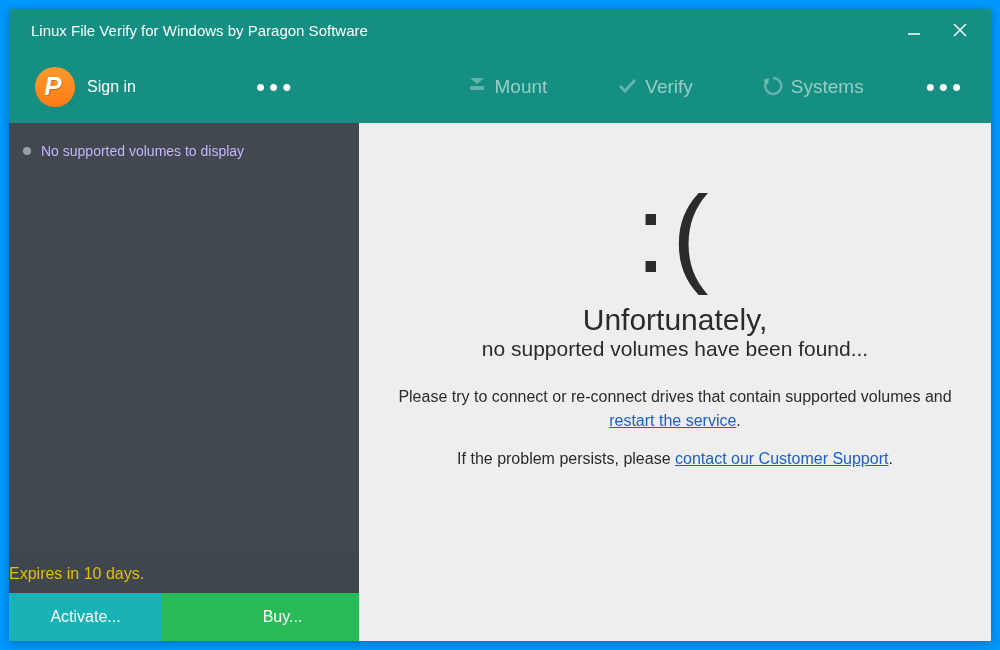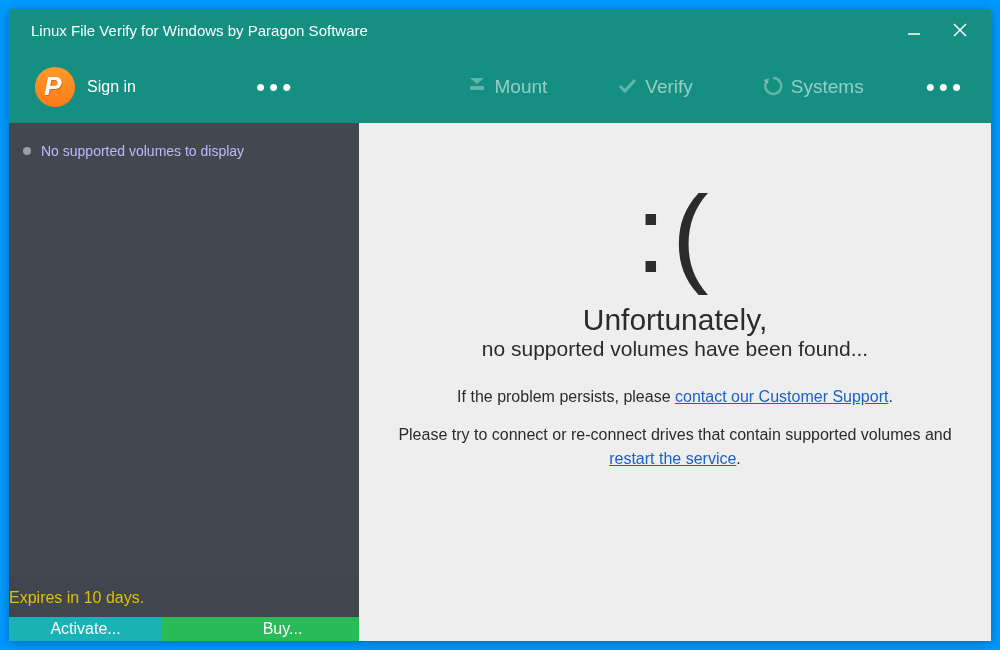--- a/index.html
+++ b/index.html
@@ -134,21 +134,21 @@
     background: #3f464d;
   }
   .expires {
     text-align: left;
     color: #e0c000;
     font-size: 16px;
     padding: 14px 0 10px 0;
   }
   .btn-row {
     display: flex;
-    height: 24px;
+    height: 48px;
   }
   .btn-activate, .btn-buy {
     flex: 1;
     display: flex;
     align-items: center;
     justify-content: center;
     font-size: 16px;
     cursor: pointer;
     color: #ffffff;
   }
@@ -262,21 +262,21 @@
           <div class="btn-buy">Buy...</div>
         </div>
       </div>
     </div>
 
     <div class="main">
       <div class="sadface">:(</div>
       <div class="unfortunately">Unfortunately,</div>
       <div class="no-volumes">no supported volumes have been found...</div>
       <div class="para">
-        <span>If the problem persists, please </span><span class="link">contact our Customer Support</span><span>.</span>
-      </div>
-      <div class="para">
         <span>Please try to connect or re-connect drives that contain supported volumes and</span><br>
         <span class="link">restart the service</span><span>.</span>
       </div>
+      <div class="para">
+        <span>If the problem persists, please </span><span class="link">contact our Customer Support</span><span>.</span>
+      </div>
     </div>
   </div>
 </div>
 
 </body></html>

